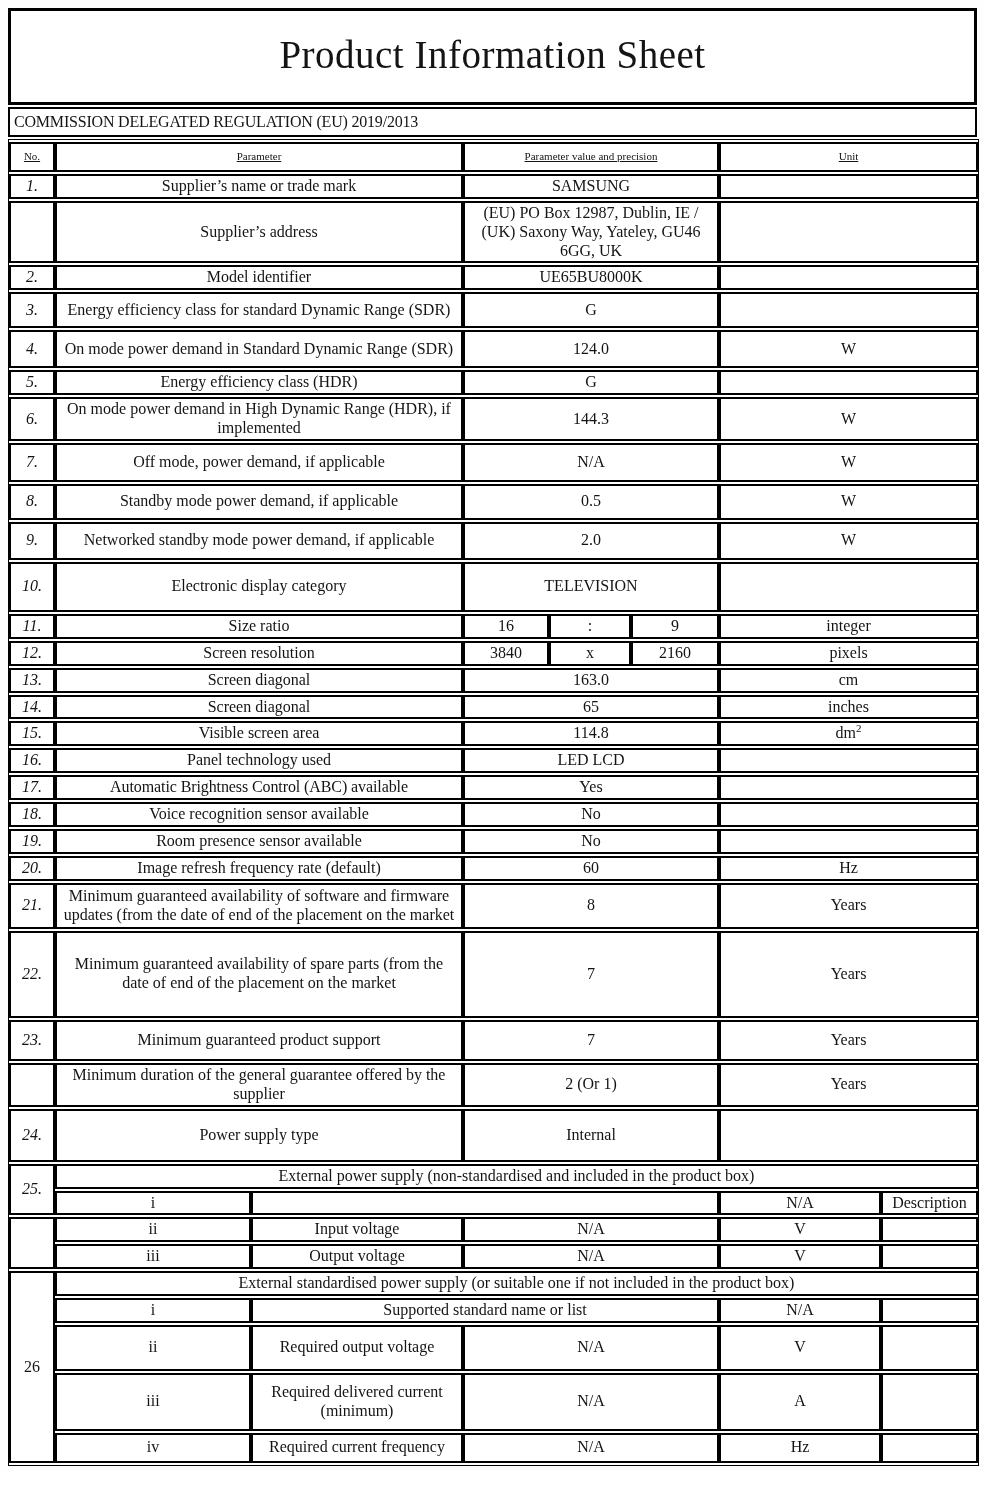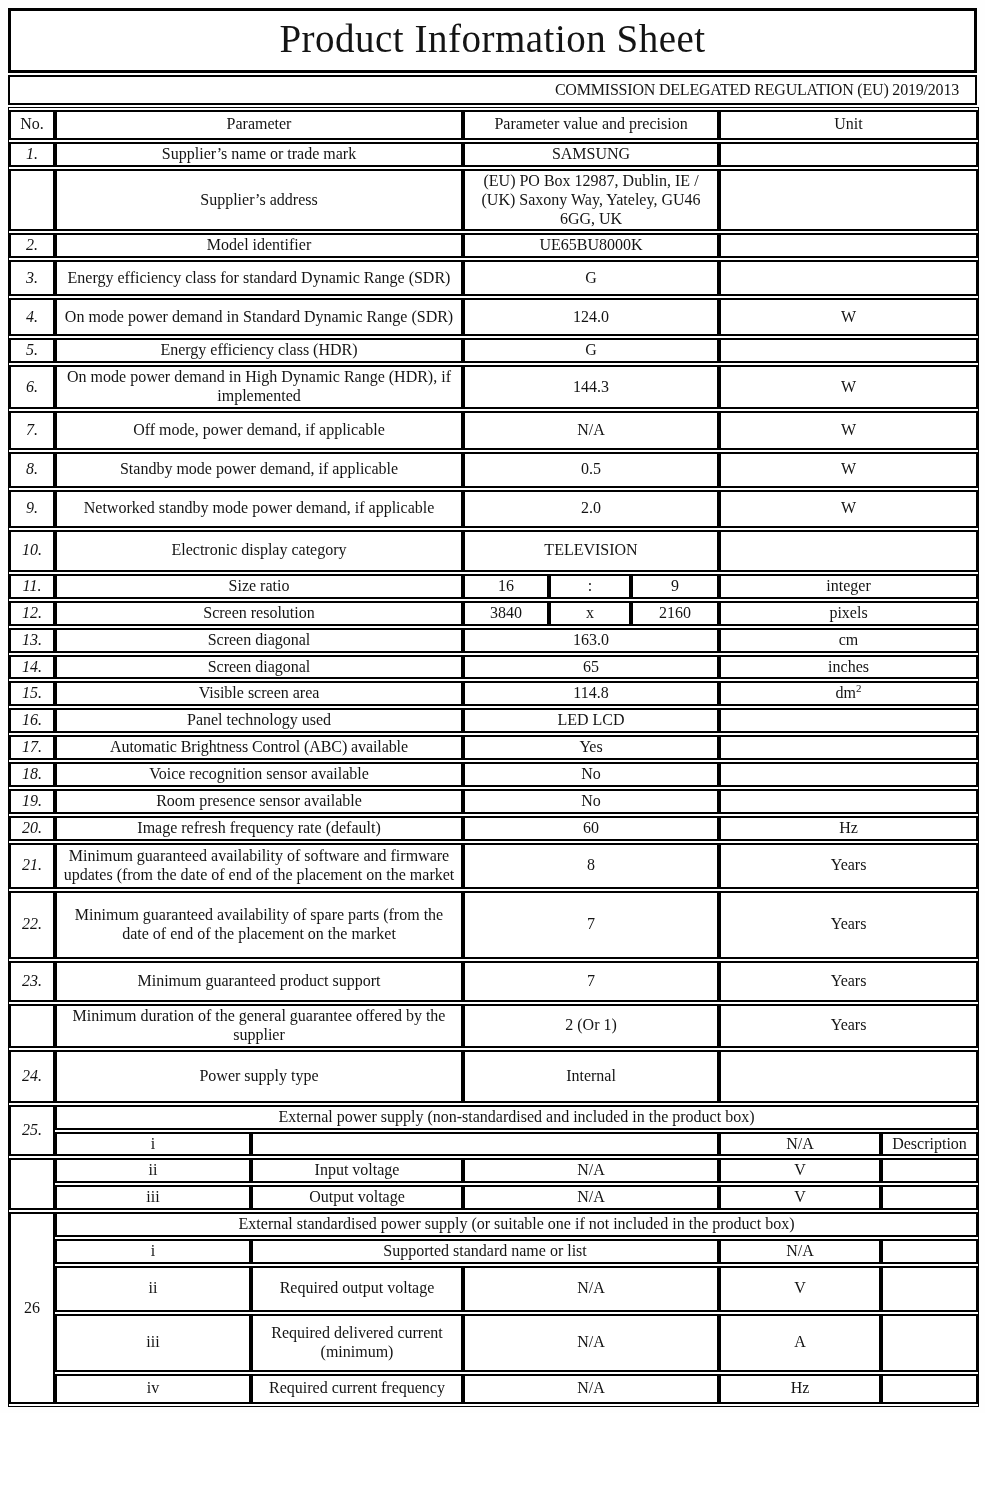--- a/index.html
+++ b/index.html
@@ -1,25 +1,25 @@
 <!DOCTYPE html>
 <html><head>
 <meta charset="utf-8">
 <style>
   html,body{margin:0;padding:0;background:#ffffff;}
   body{font-family:"Liberation Serif","DejaVu Serif",serif;color:#141414;}
   .sheet{width:969px;margin:0 auto;padding:8px 8px 6px 8px;background:#fefefe;}
   .box{border:3px solid #000;background:#fff;}
   .title-box{margin-bottom:2px;padding:7px 0 9px 0;text-align:center;}
-  .title-box h1{margin:0;font-size:39px;font-weight:normal;letter-spacing:0.5px;line-height:1.1;}
-  .subtitle-box{border-width:2px;margin-bottom:2px;padding:4px 16px;text-align:right;}
+  .title-box h1{margin:16px;font-size:39px;font-weight:normal;letter-spacing:0.5px;line-height:1.1;}
+  .subtitle-box{border-width:2px;margin-bottom:2px;padding:4px 4px;text-align:left;}
   .subtitle-box .subtitle{font-size:16px;letter-spacing:-0.2px;}
   table.pis{width:100%;table-layout:fixed;border:1px solid #000;border-collapse:separate;border-spacing:0 2px;background:#fff;}
   td,th{border:2px solid #000;text-align:center;vertical-align:middle;padding:1px 5px;font-size:16px;font-weight:normal;line-height:1.18;overflow:hidden;}
-  th{font-size:16px;}
+  th{font-size:11px;text-decoration:underline;}
   .no-cell{font-style:italic;}
   .no-upright{font-style:normal;}
   sup.sq{font-size:11px;vertical-align:super;line-height:0;}
   .small-gap{letter-spacing:-0.1px;}
 </style>
 </head>
 <body>
 
 <div class="sheet">
 
@@ -114,21 +114,21 @@
       <td colspan="2">W</td>
     </tr>
 
     <tr style="height:38px">
       <td class="no-cell">9.</td>
       <td colspan="2">Networked standby mode power demand, if applicable</td>
       <td colspan="3">2.0</td>
       <td colspan="2">W</td>
     </tr>
 
-    <tr style="height:42px">
+    <tr style="height:50px">
       <td class="no-cell">10.</td>
       <td colspan="2">Electronic display category</td>
       <td colspan="3">TELEVISION</td>
       <td colspan="2"></td>
     </tr>
 
     <tr>
       <td class="no-cell">11.</td>
       <td colspan="2">Size ratio</td>
       <td>16</td>
@@ -202,21 +202,21 @@
       <td colspan="2">Hz</td>
     </tr>
 
     <tr style="height:46px">
       <td class="no-cell">21.</td>
       <td colspan="2">Minimum guaranteed availability of software and firmware updates (from the date of end of the placement on the market</td>
       <td colspan="3">8</td>
       <td colspan="2">Years</td>
     </tr>
 
-    <tr style="height:68px">
+    <tr style="height:87px">
       <td class="no-cell">22.</td>
       <td colspan="2">Minimum guaranteed availability of spare parts (from the date of end of the placement on the market</td>
       <td colspan="3">7</td>
       <td colspan="2">Years</td>
     </tr>
 
     <tr style="height:41px">
       <td class="no-cell">23.</td>
       <td colspan="2">Minimum guaranteed product support</td>
       <td colspan="3">7</td>

